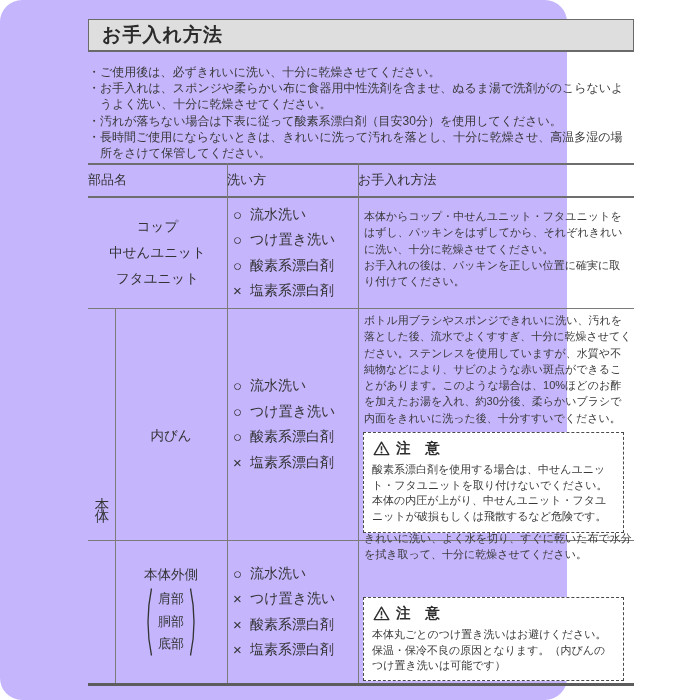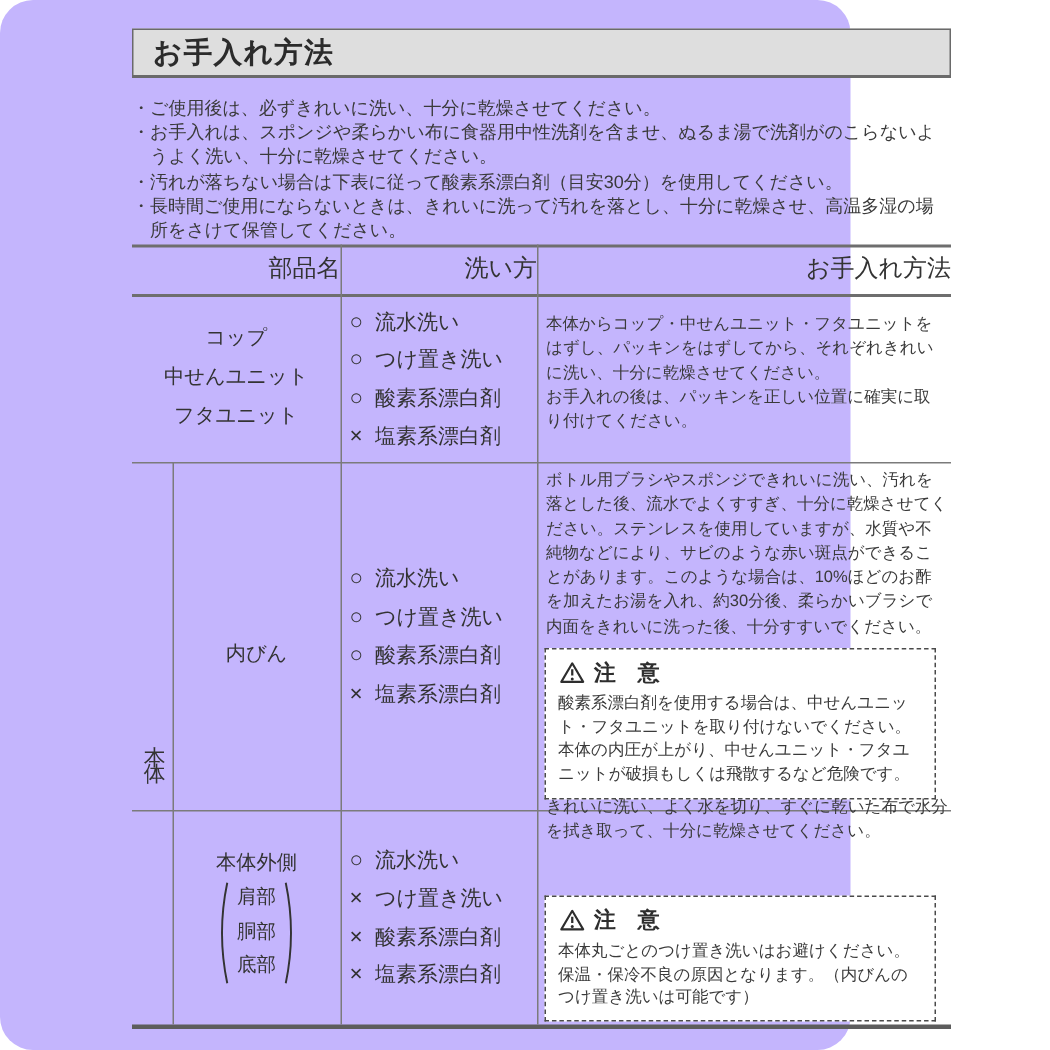--- a/index.html
+++ b/index.html
@@ -25,23 +25,23 @@
     font-size:12px;line-height:16.2px;color:#3a3a3a;}
   .note{padding-left:12px;text-indent:-12px;}
   .note::before{content:"・";}
 
   
   .hl{position:absolute;left:88px;width:546px;background:#6e6e6e;}
   .vl{position:absolute;width:1px;background:#7b7b7b;}
 
   
   .cell{position:absolute;box-sizing:border-box;}
-  .hdr{height:32px;line-height:32px;text-align:right;font-size:16px;color:#333;}
+  .hdr{height:32px;line-height:32px;text-align:left;font-size:13px;color:#333;}
   .center-col{display:flex;flex-direction:column;align-items:center;justify-content:center;
-    text-align:center;font-size:13.5px;color:#333;font-family:Liberation Mono, monospace;}
+    text-align:center;font-size:13.5px;color:#333;}
   .part-lines{line-height:26px;}
   .wash{display:flex;flex-direction:column;justify-content:center;align-items:flex-start;
     font-size:14px;color:#333;}
   .wash-item{line-height:25.5px;white-space:nowrap;display:flex;align-items:center;}
   .mark{display:inline-block;width:17px;font-size:15px;}
   .care{font-size:11px;line-height:16.3px;color:#3a3a3a;}
 
   
   .group-label{
     position:absolute;left:88px;top:452px;width:27px;height:90px;

